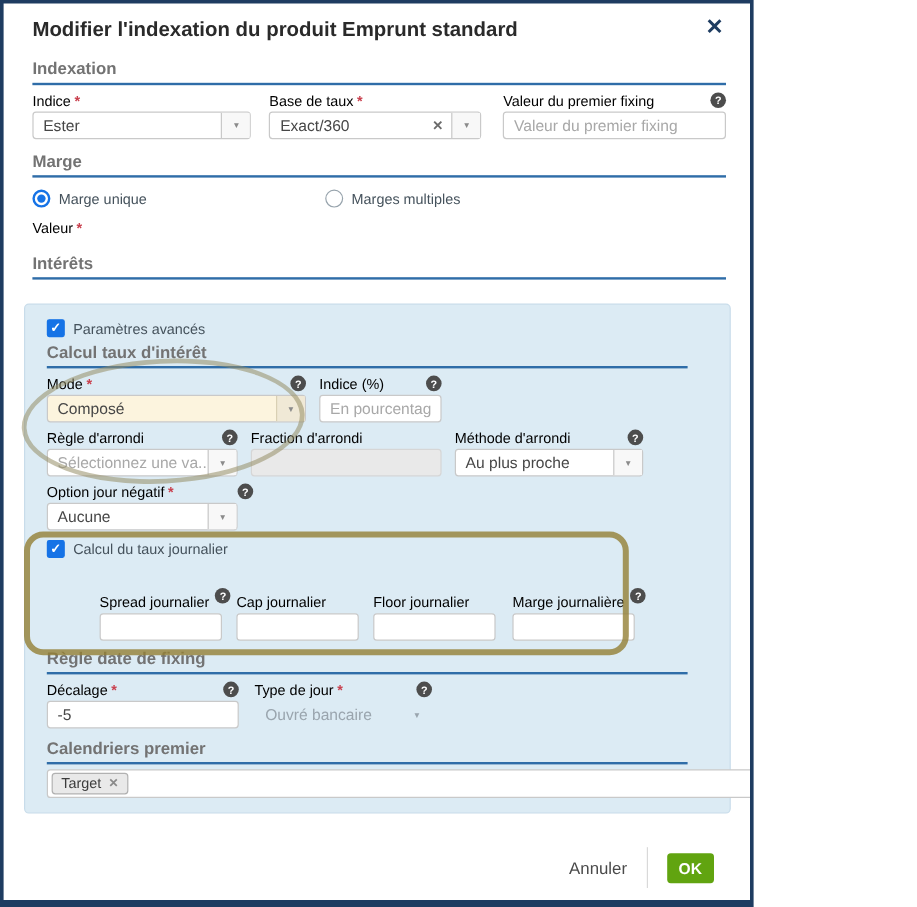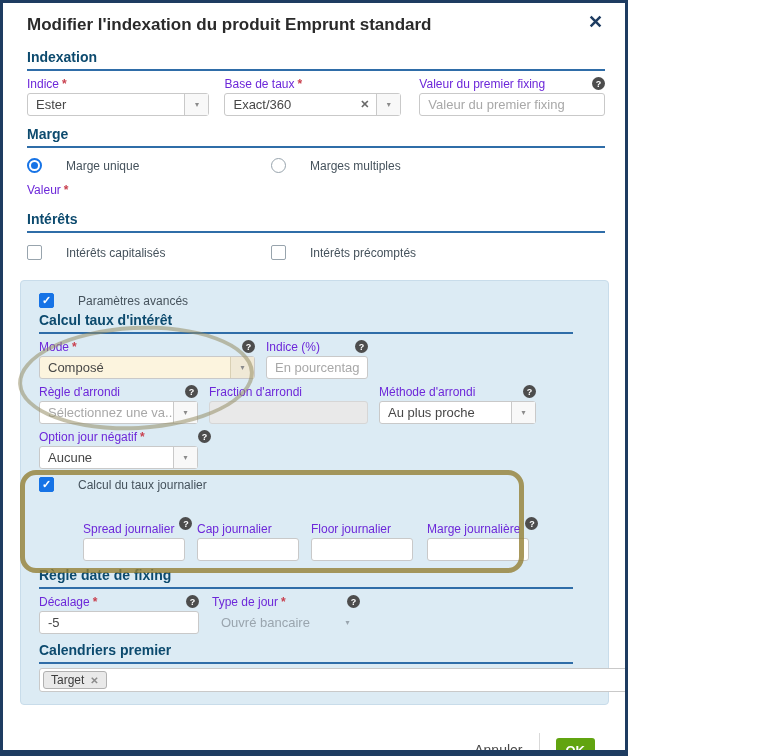--- a/index.html
+++ b/index.html
@@ -8,32 +8,32 @@
          border:3px solid #1e3c61;border-bottom-width:6px;background:#fff;overflow:hidden;}
   .content{padding:10px 20px 0 21px;}
 
   
   .title-row{display:flex;align-items:flex-start;}
   .title-row h1{flex:1;margin:2px 0 0 3px;font-size:17px;font-weight:bold;color:#2a2a2a;}
   .close{font-size:18px;font-weight:bold;color:#1e3c61;line-height:18px;cursor:pointer;margin:0 2px 0 0;}
 
   
   .h-section{margin:14px 0 0 3px;padding-bottom:4px;border-bottom:2px solid #2f6da8;
-             color:#0c4a6e;font-size:14px;font-weight:bold;}
+             color:#737373;font-size:14px;font-weight:bold;}
   .h-section.tight{margin-top:10px;}
 
   
   .row{display:flex;position:relative;margin-left:3px;}
   .field{display:flex;flex-direction:column;}
   .w229{width:229px}.w222{width:222px}.w233{width:233px}.w236{width:236px}.w244{width:244px}
   .w216{width:216px}.w159{width:159px}.w157{width:157px}.w160{width:160px}.w148{width:148px}.w102{width:102px}
   .g15{margin-right:15px}.g18{margin-right:18px}.g11{margin-right:11px}
   .g12{margin-right:12px}.g14{margin-right:14px}.g13{margin-right:13px}
   .label-row{display:flex;align-items:center;margin:6px 0 3px;height:13px;}
-  .lbl{font-size:12px;color:#6d28d9;white-space:nowrap;}
+  .lbl{font-size:12px;color:#000000;white-space:nowrap;}
   .req{color:#c9414f;font-size:12px;margin-left:3px;font-weight:bold;}
   .help{width:13px;height:13px;border-radius:50%;background:#4d4d4d;color:#fff;font-size:9px;
         font-weight:bold;display:inline-flex;align-items:center;justify-content:center;flex:none;cursor:pointer;}
   .help.right{margin-left:auto;}
   .help.raised{margin-left:5px;position:relative;top:-5px;}
 
   
   .ctl{height:23px;border:1px solid #c9c9c9;border-radius:3px;background:#fff;display:flex;
        align-items:center;font-size:13px;color:#474747;box-sizing:border-box;cursor:pointer;}
   .ctl .txt{padding:0 8px;flex:1;white-space:nowrap;overflow:hidden;}
@@ -44,21 +44,21 @@
   .hl{background:#fcf4de;}
   .hl .arrow-box{background:#f0e9d6;border-left-color:#d9d0b4;}
   .ctl-input{height:23px;border:1px solid #c9c9c9;border-radius:3px;padding:0 8px;width:100%;
              font-family:"Liberation Sans",sans-serif;font-size:13px;color:#474747;box-sizing:border-box;background:#fff;}
   .ctl-input::placeholder{color:#a8a8a8;}
   .ctl-input:disabled{background:#e9e9e9;border-color:#d6d6d6;}
   .ghost{border-color:transparent;background:transparent;color:#9aa5ae;cursor:default;}
   .ghost .arrow-box{border-left:none;background:transparent;color:#9aa5ae;}
 
   
-  .choice-row{display:flex;align-items:center;gap:24px;font-size:12px;color:#45525c;}
+  .choice-row{display:flex;align-items:center;gap:7px;font-size:12px;color:#45525c;}
   .mt10{margin-top:10px}.mt12{margin-top:12px}
   .radio{width:15px;height:15px;border-radius:50%;border:1px solid #98a4ad;background:#fff;
          box-sizing:border-box;position:relative;flex:none;cursor:pointer;}
   .radio.selected{border:2px solid #1673e6;}
   .radio.selected::after{content:"";position:absolute;inset:2px;background:#1673e6;border-radius:50%;}
   .cb{width:15px;height:15px;border:1px solid #98a4ad;border-radius:2px;background:#fff;flex:none;
       display:inline-flex;align-items:center;justify-content:center;box-sizing:border-box;cursor:pointer;}
   .cb.checked{background:#1673e6;border-color:#1673e6;color:#fff;font-size:11px;font-weight:bold;}
 
   
@@ -149,30 +149,20 @@
     <div class="row">
       <div class="field w236">
         <div class="label-row" style="margin-top:10px;text-align:center;">
           <span class="lbl">Valeur</span>
           <span class="req">*</span>
         </div>
       </div>
     </div>
 
     <div class="h-section" style="margin-top:12px;">Intérêts</div>
-    <div class="row mt12">
-      <div class="choice-row w244">
-        <span class="cb"></span>
-        <span>Intérêts capitalisés</span>
-      </div>
-      <div class="choice-row">
-        <span class="cb"></span>
-        <span>Intérêts précomptés</span>
-      </div>
-    </div>
 
     <div class="panel">
 
       <div class="choice-row">
         <span class="cb checked">
             <span>✓</span>
           </span>
         <span>Paramètres avancés</span>
       </div>
 

